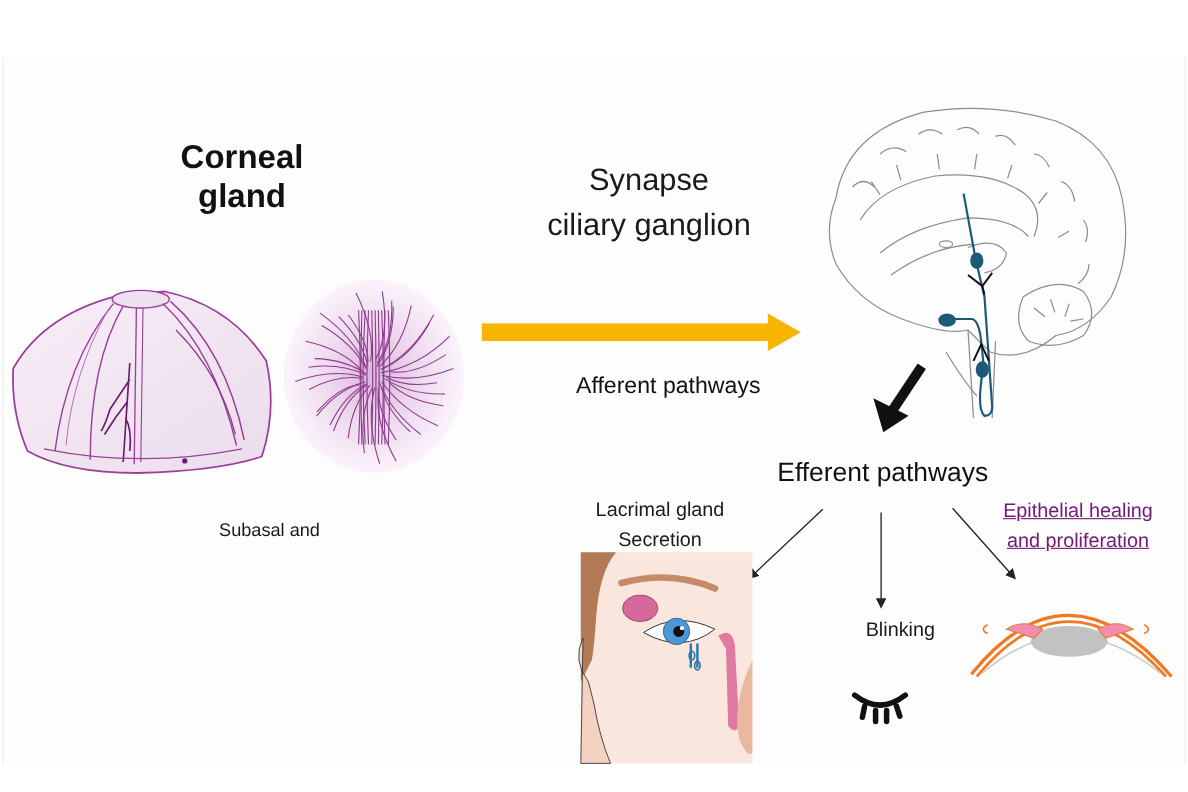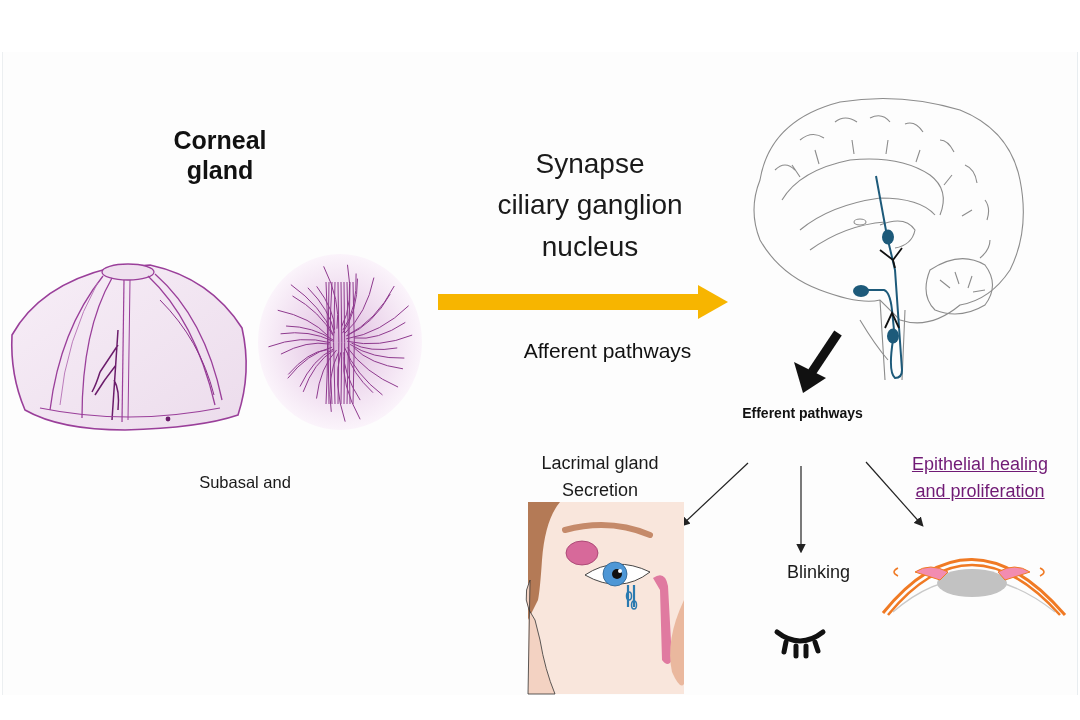--- a/index.html
+++ b/index.html
@@ -7,25 +7,25 @@
     width: 1080px; height: 720px; position: relative; overflow: hidden;
     background: #ffffff;
     font-family: "Liberation Sans", "DejaVu Sans", sans-serif;
     color: #111;
   }
   .panel {
     position: absolute; left: 2px; top: 52px; width: 1074px; height: 643px;
     background: #fdfdfd; border-left: 1px solid #eceff1; border-right: 1px solid #e8edf0;
   }
   .txt { position: absolute; text-align: center; line-height: 1.18; }
-  .title-corneal { left: 120px; top: 126px; width: 200px; font-size: 25px; font-weight: bold; }
+  .title-corneal { left: 120px; top: 126px; width: 200px; font-size: 30px; font-weight: bold; }
   .caption-plexus { left: 120px; top: 473px; width: 250px; font-size: 16.5px; color: #1a1a1a; }
   .synapse { left: 470px; top: 143px; width: 240px; font-size: 28px; line-height: 1.48; color: #1a1a1a; text-align: center; }
   .afferent { left: 480px; top: 339px; width: 255px; font-size: 21px; font-weight: normal; }
-  .efferent { left: 680px; top: 405px; width: 245px; font-size: 14px; font-weight: bold; }
+  .efferent { left: 680px; top: 416px; width: 245px; font-size: 24px; font-weight: normal; }
   .lacrimal { left: 500px; top: 450px; width: 200px; font-size: 18px; color: #1a1a1a; line-height: 1.5; }
   .epithelial { left: 885px; top: 451px; width: 190px; font-size: 18px; color: #701a75; line-height: 1.5; text-decoration: underline; }
   .blinking { left: 755px; top: 562px; width: 95px; font-size: 18px; color: #1a1a1a; text-align: right; }
   svg.layer { position: absolute; left: 0; top: 0; }
 </style>
 </head>
 <body>
 
 <div class="panel"></div>
 
@@ -34,21 +34,20 @@
   <div>gland</div>
 </div>
 
 <div class="txt caption-plexus">
   <div>Subasal and</div>
 </div>
 
 <div class="txt synapse">
   <div>Synapse</div>
   <div>ciliary ganglion</div>
-  <div>nucleus</div>
 </div>
 
 <div class="txt afferent">Afferent pathways</div>
 <div class="txt efferent">Efferent pathways</div>
 
 <div class="txt lacrimal">
   <div>Lacrimal gland</div>
   <div>Secretion</div>
 </div>
 

